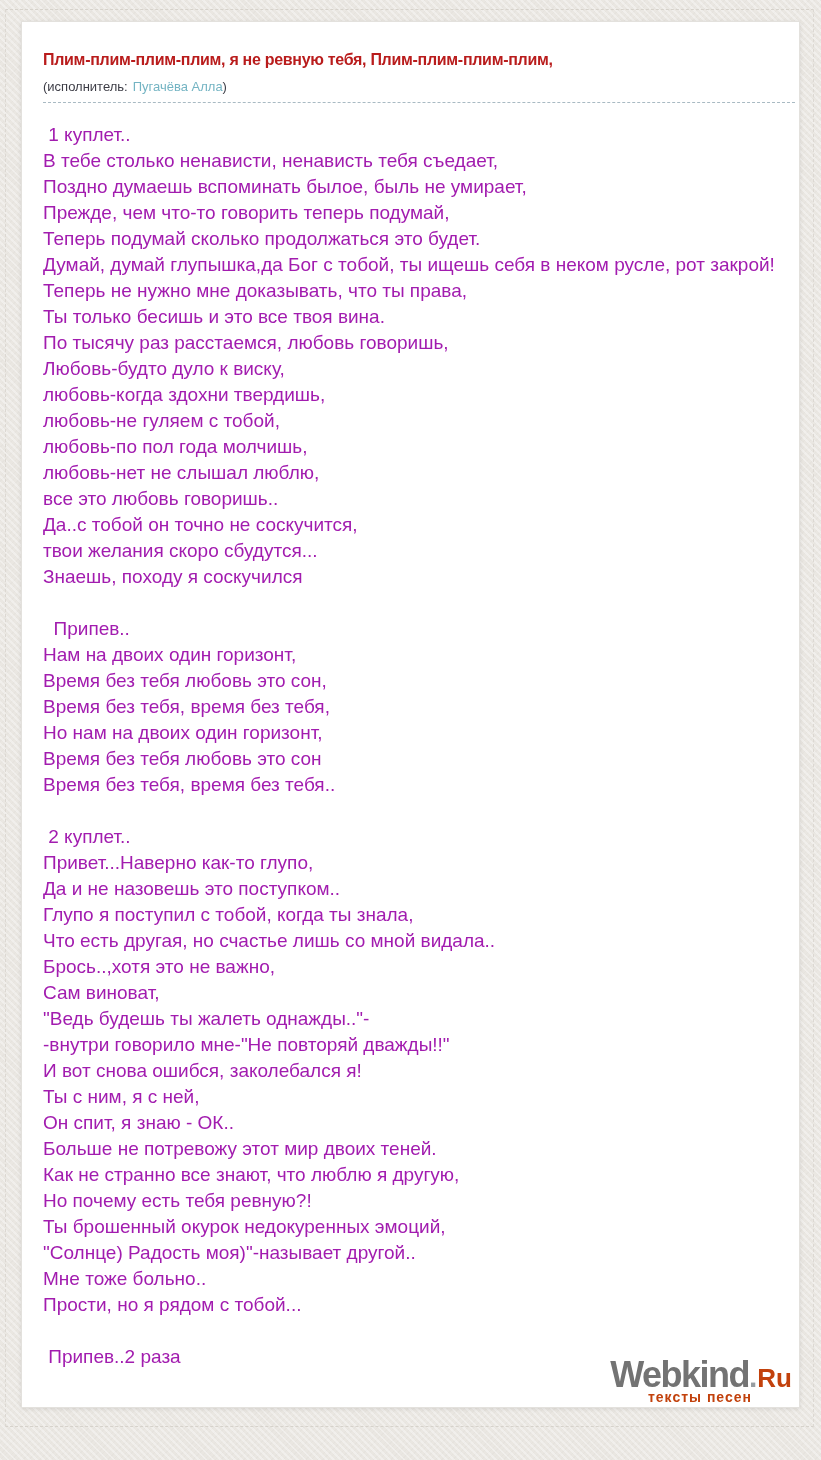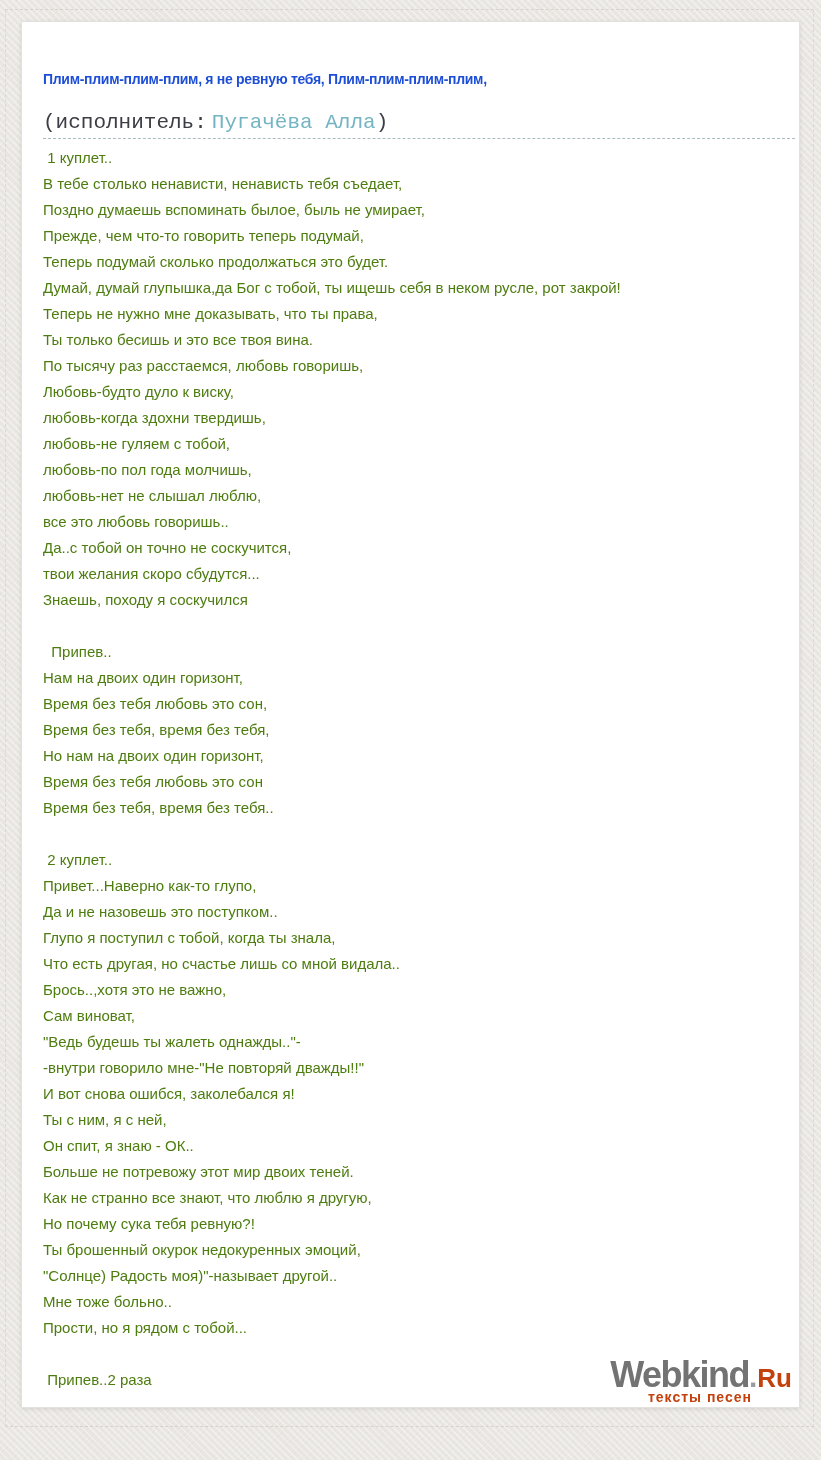--- a/index.html
+++ b/index.html
@@ -24,34 +24,33 @@
   }
   .card {
     position:absolute; left:21px; top:21px; width:779px; height:1387px;
     background:#ffffff;
     border:1px solid #e3e1dd;
     box-shadow:0 1px 4px rgba(0,0,0,.10);
     overflow:hidden;
   }
   .card-inner { padding:24px 0 0 21px; }
   .song-title {
-    font-size:14px; font-weight:bold; letter-spacing:-0.3px;
-    line-height:28px; color:#1d4ed8; white-space:nowrap;margin-top:19px;
+    font-size:16px; font-weight:bold; letter-spacing:-0.3px;
+    line-height:28px; color:#b91c1c; white-space:nowrap;
   }
   .artist-line {
-    margin-top:20px; padding-bottom:5px; margin-right:4px;
-    font-size:21px; line-height:20px; color:#3d3d46;
+    margin-top:3px; padding-bottom:5px; margin-right:4px;
+    font-size:13px; line-height:20px; color:#3d3d46;
     border-bottom:1px dashed #a9bac3;
-    font-family:Liberation Mono, monospace;
   }
   .artist-link { color:#74b4c3; text-decoration:none; margin-left:5px; cursor:pointer; }
   .artist-close { color:#3d3d46; }
   .lyrics {
-    margin-top:6px; overflow:hidden;
-    font-size:15px; line-height:26px; color:#4d7c0f;
+    margin-top:19px; overflow:hidden;
+    font-size:19px; line-height:26px; color:#a21caf;
   }
   .lyric-line { white-space:pre; min-height:26px; }
   .logo {
     position:absolute; right:7px; bottom:3px;
     text-align:right; line-height:1; cursor:pointer;
   }
   .logo-row { white-space:nowrap; }
   .logo-main { font-size:36px; font-weight:bold; letter-spacing:-1.5px; color:#737373; }
   .logo-dot  { font-size:30px; font-weight:bold; color:#979da1; }
   .logo-tld  { font-size:26px; font-weight:bold; color:#c2410c; }
@@ -107,21 +106,21 @@
         <div class="lyric-line">Что есть другая, но счастье лишь со мной видала..</div>
         <div class="lyric-line">Брось..,хотя это не важно,</div>
         <div class="lyric-line">Сам виноват,</div>
         <div class="lyric-line">"Ведь будешь ты жалеть однажды.."-</div>
         <div class="lyric-line">-внутри говорило мне-"Не повторяй дважды!!"</div>
         <div class="lyric-line">И вот снова ошибся, заколебался я!</div>
         <div class="lyric-line">Ты с ним, я с ней,</div>
         <div class="lyric-line">Он спит, я знаю - ОК..</div>
         <div class="lyric-line">Больше не потревожу этот мир двоих теней.</div>
         <div class="lyric-line">Как не странно все знают, что люблю я другую,</div>
-        <div class="lyric-line">Но почему сука тебя ревную?!</div>
+        <div class="lyric-line">Но почему есть тебя ревную?!</div>
         <div class="lyric-line">Ты брошенный окурок недокуренных эмоций,</div>
         <div class="lyric-line">"Солнце) Радость моя)"-называет другой..</div>
         <div class="lyric-line">Мне тоже больно..</div>
         <div class="lyric-line">Прости, но я рядом с тобой...</div>
         <div class="lyric-line"></div>
         <div class="lyric-line"> Припев..2 раза</div>
       </div>
   </div>
 
   <div class="logo">

